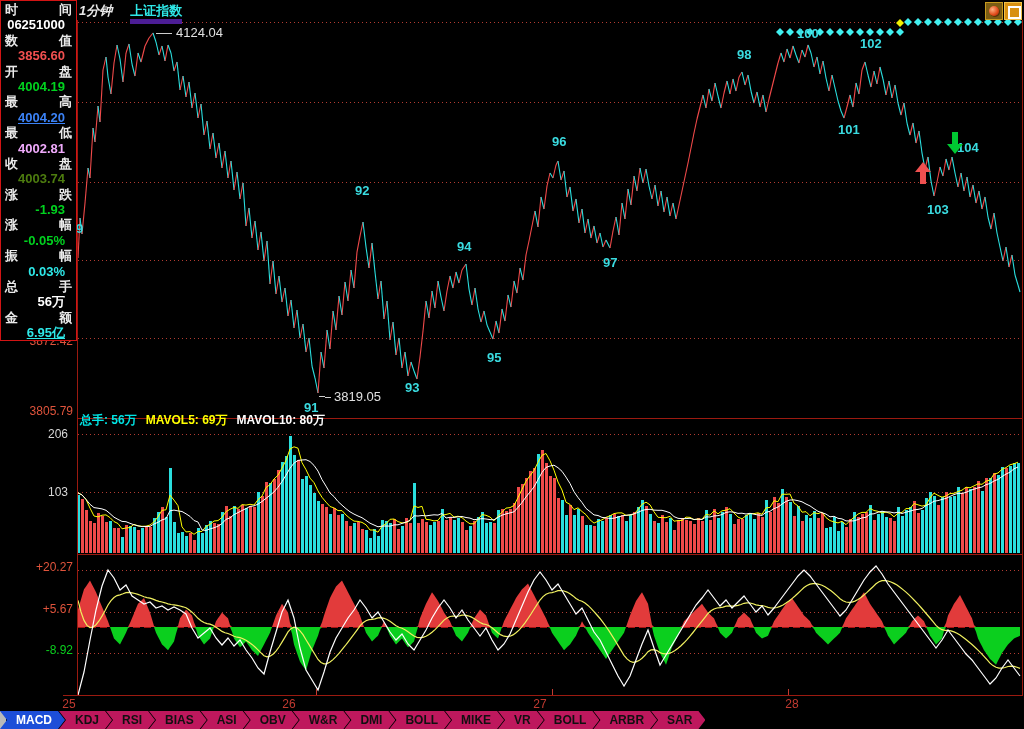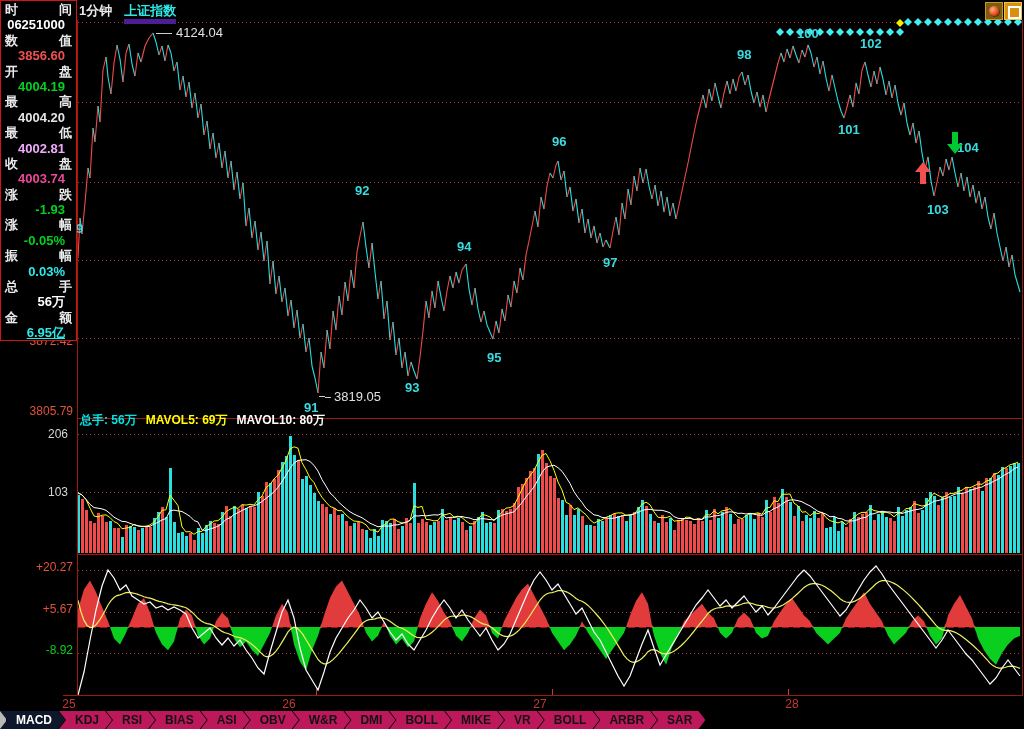--- a/index.html
+++ b/index.html
@@ -10,21 +10,21 @@
   
   #sidebar{position:absolute;left:0;top:0;width:77px;height:341px;background:#000;
     border:1px solid #d21414;box-sizing:border-box;z-index:6;display:flex;flex-direction:column;
     font-size:13px;font-weight:bold;padding:1px 0;}
   .side-row{height:15.4px;line-height:15.4px;display:flex;justify-content:space-between;
     padding:0 4px;color:#eaeaea;}
   .side-val{height:15.4px;line-height:15.4px;text-align:right;padding-right:11px;}
 
   
   #topbar{position:absolute;left:79px;top:2px;height:17px;z-index:7;font-size:13px;font-weight:bold;white-space:nowrap;}
-  #topbar .period{color:#e8e8e8;margin-right:12px;}
+  #topbar .period{color:#e8e8e8;margin-right:18px;font-style:italic;}
   #topbar .symbol{color:#2ee8e8;border-bottom:5px solid #4c1d95;padding-bottom:1px;}
 
   
   #logoIcon{position:absolute;left:985px;top:2px;width:18px;height:18px;background:#7a5c14;
     border:1px solid #c59a1e;box-sizing:border-box;z-index:7;}
   .logo-core{position:absolute;left:3px;top:3px;width:10px;height:10px;border-radius:50%;
     background:radial-gradient(circle at 35% 35%, #ffb080, #e04818 60%, #8a1a08);box-shadow:1px 1px 0 #5a3008;}
   #restoreIcon{position:absolute;left:1004px;top:2px;width:18px;height:18px;background:#d89010;
     border:1px solid #f2c24a;box-sizing:border-box;z-index:7;}
   .restore-core{position:absolute;left:3px;top:3px;width:9px;height:9px;border:2px solid #fff;}
@@ -33,21 +33,21 @@
   #volHeader{position:absolute;left:80px;top:412px;z-index:5;font-size:12px;font-weight:bold;white-space:nowrap;}
   #macdHeader{position:absolute;left:80px;top:556px;z-index:5;font-size:12px;font-weight:bold;white-space:nowrap;}
   .hdr-item{margin-right:9px;}
 
   
   #tabbar{position:absolute;left:0;bottom:0;width:1024px;height:18px;background:#000;display:flex;z-index:8;}
   .tab-stub{width:6px;height:18px;background:#b9b9b9;}
   .tab{height:18px;line-height:18px;padding:0 13px 0 16px;background:#be185d;color:#101010;
     font-size:12px;font-weight:bold;margin-left:-6px;white-space:nowrap;cursor:default;
     clip-path:polygon(0 0,calc(100% - 7px) 0,100% 50%,calc(100% - 7px) 100%,0 100%,7px 50%);}
-  .tab.active{background:#0f172a;color:#ffffff;}
+  .tab.active{background:#1d4ed8;color:#ffffff;}
 </style>
 </head>
 <body>
 
 <div id="app">
   <svg id="chart" width="1024" height="710" viewBox="0 0 1024 710">
       <line x1="78" y1="22.5" x2="1022" y2="22.5" stroke="#b23c32" stroke-dasharray="1 3" shape-rendering="crispEdges"></line>
       <line x1="78" y1="102.5" x2="1022" y2="102.5" stroke="#b23c32" stroke-dasharray="1 3" shape-rendering="crispEdges"></line>
       <line x1="78" y1="182.5" x2="1022" y2="182.5" stroke="#b23c32" stroke-dasharray="1 3" shape-rendering="crispEdges"></line>
       <line x1="78" y1="260.5" x2="1022" y2="260.5" stroke="#b23c32" stroke-dasharray="1 3" shape-rendering="crispEdges"></line>
@@ -695,31 +695,31 @@
       <div class="side-val" style="color: rgb(242, 80, 80);">3856.60</div>
       <div class="side-row">
         <span>开</span>
         <span>盘</span>
       </div>
       <div class="side-val" style="color: rgb(0, 210, 31);">4004.19</div>
       <div class="side-row">
         <span>最</span>
         <span>高</span>
       </div>
-      <div class="side-val" style="color: #e5e5e5;">4004.20</div>
+      <div class="side-val" style="color: #3b82f6; text-decoration: underline;">4004.20</div>
       <div class="side-row">
         <span>最</span>
         <span>低</span>
       </div>
       <div class="side-val" style="color: #f0abfc;">4002.81</div>
       <div class="side-row">
         <span>收</span>
         <span>盘</span>
       </div>
-      <div class="side-val" style="color: #ec4899;">4003.74</div>
+      <div class="side-val" style="color: #4d7c0f;">4003.74</div>
       <div class="side-row">
         <span>涨</span>
         <span>跌</span>
       </div>
       <div class="side-val" style="color: rgb(0, 210, 31);">-1.93</div>
       <div class="side-row">
         <span>涨</span>
         <span>幅</span>
       </div>
       <div class="side-val" style="color: rgb(0, 210, 31);">-0.05%</div>

